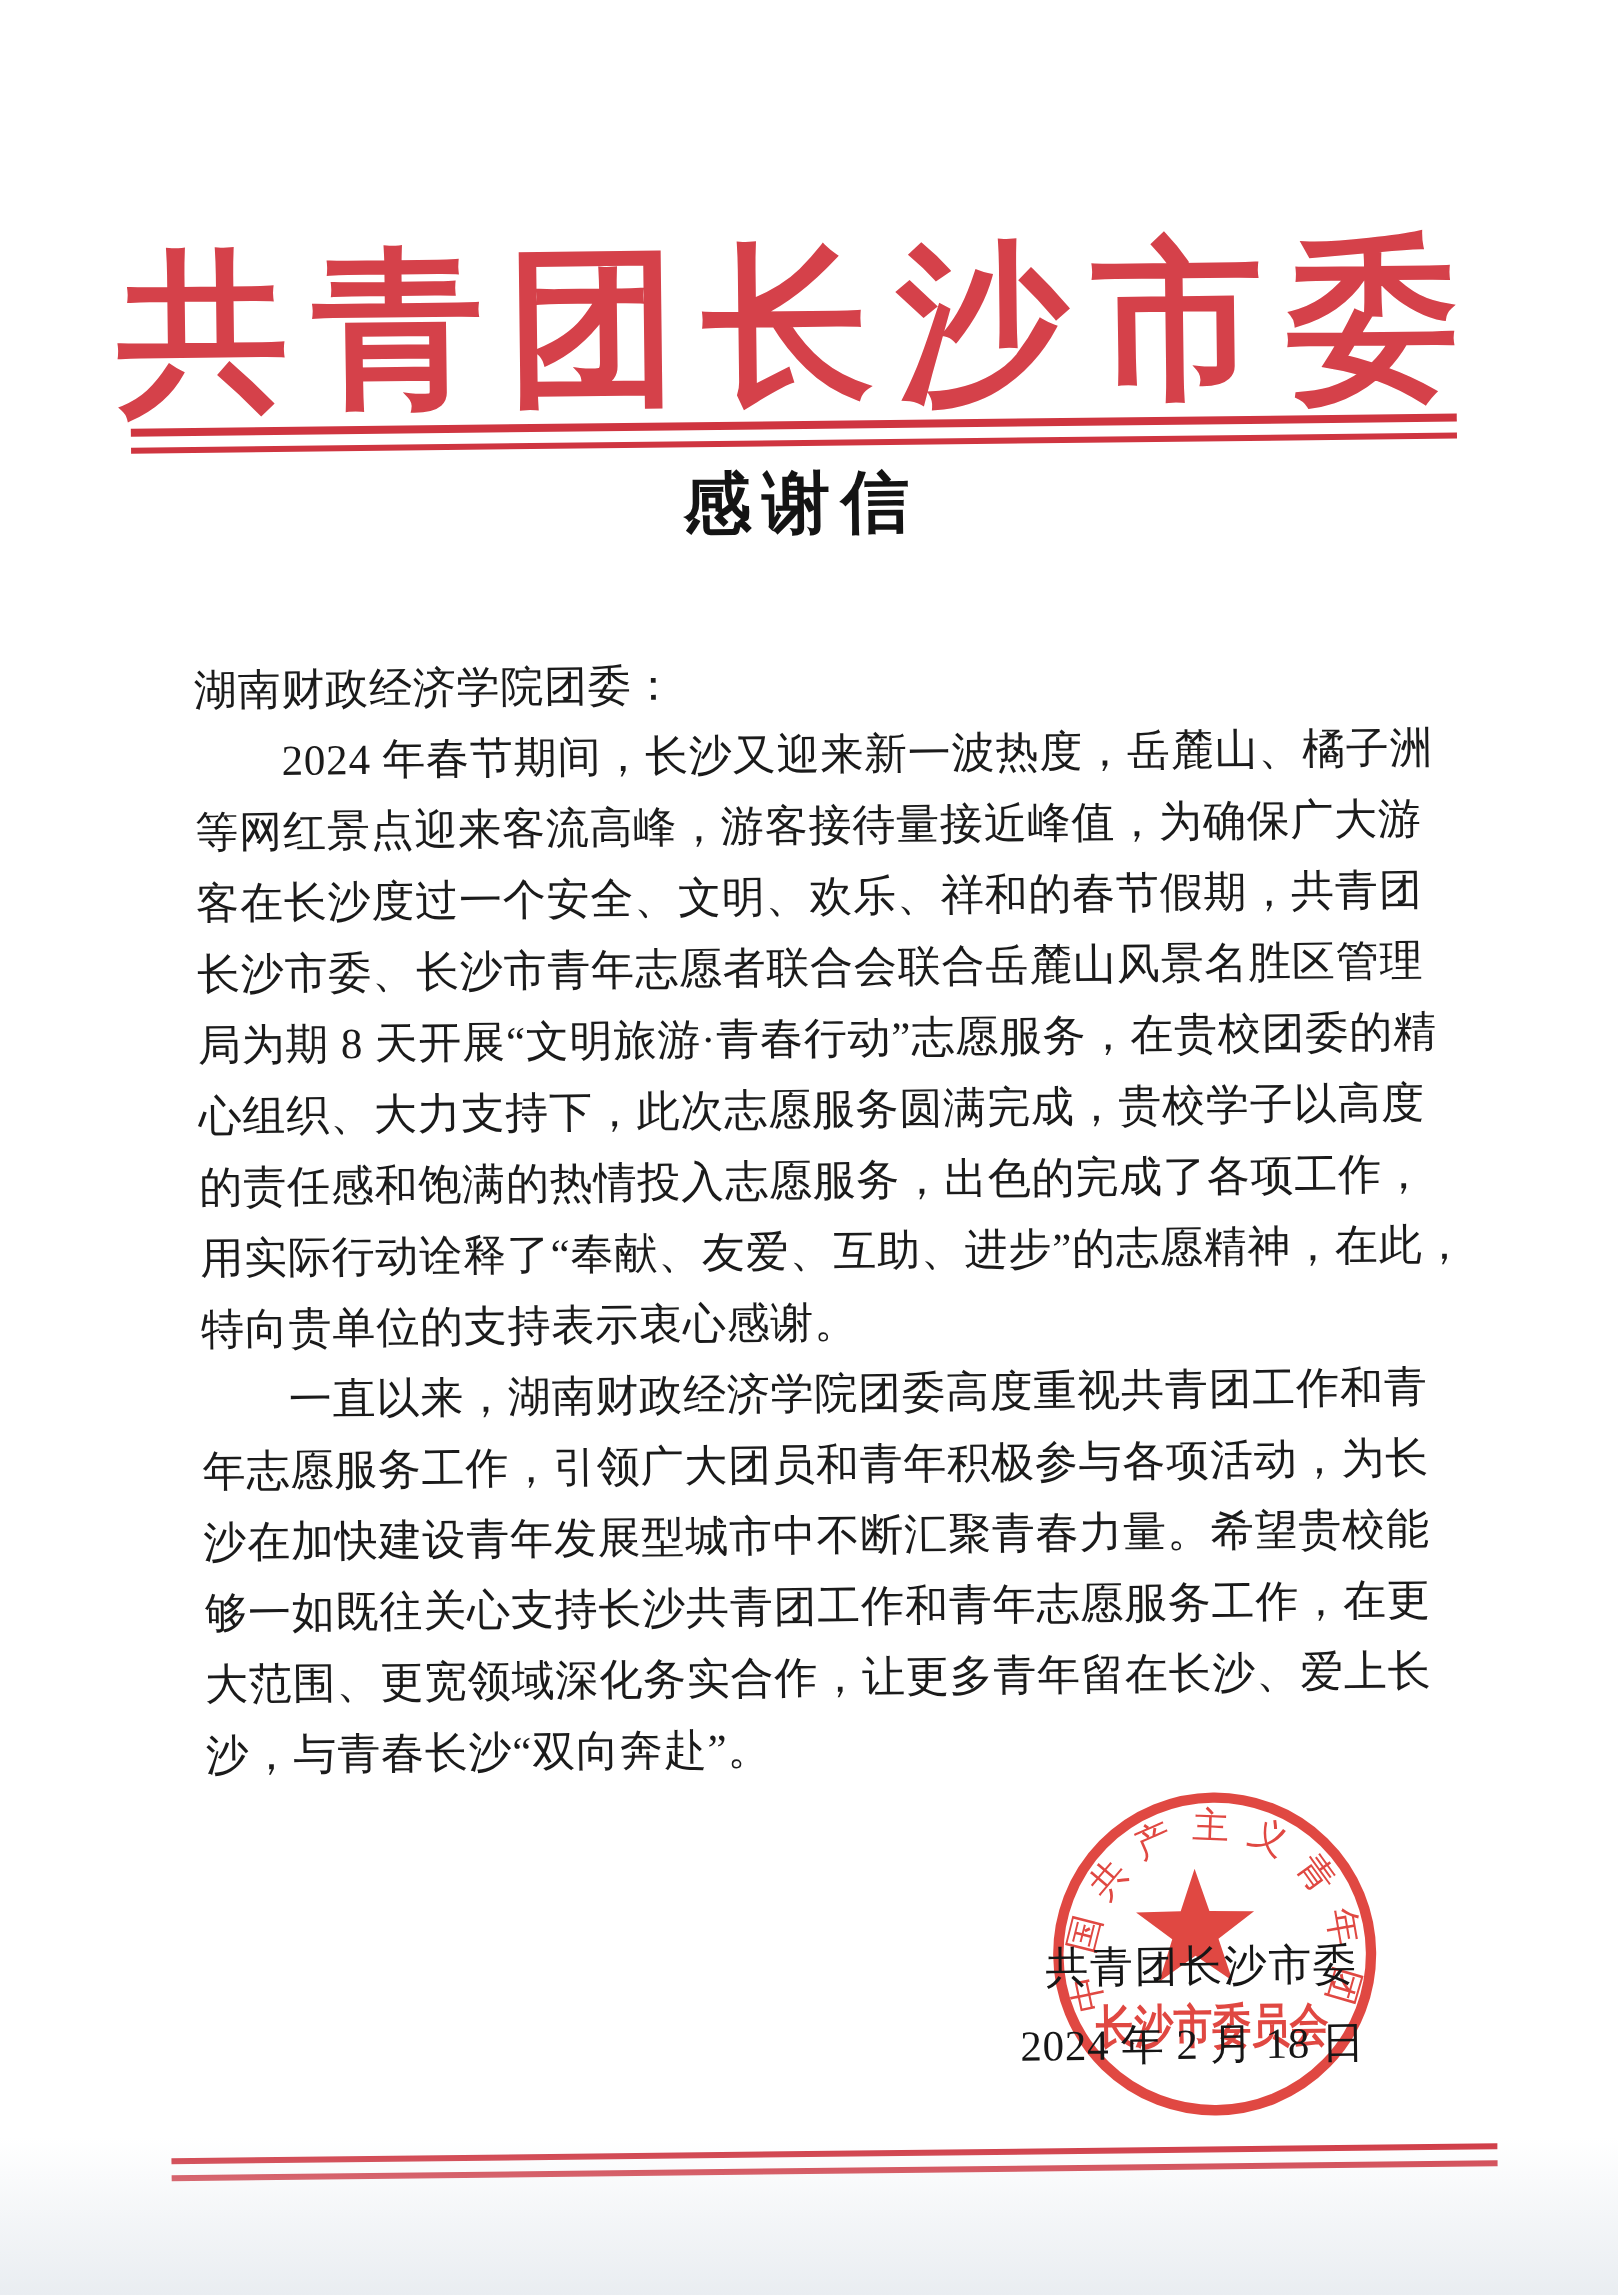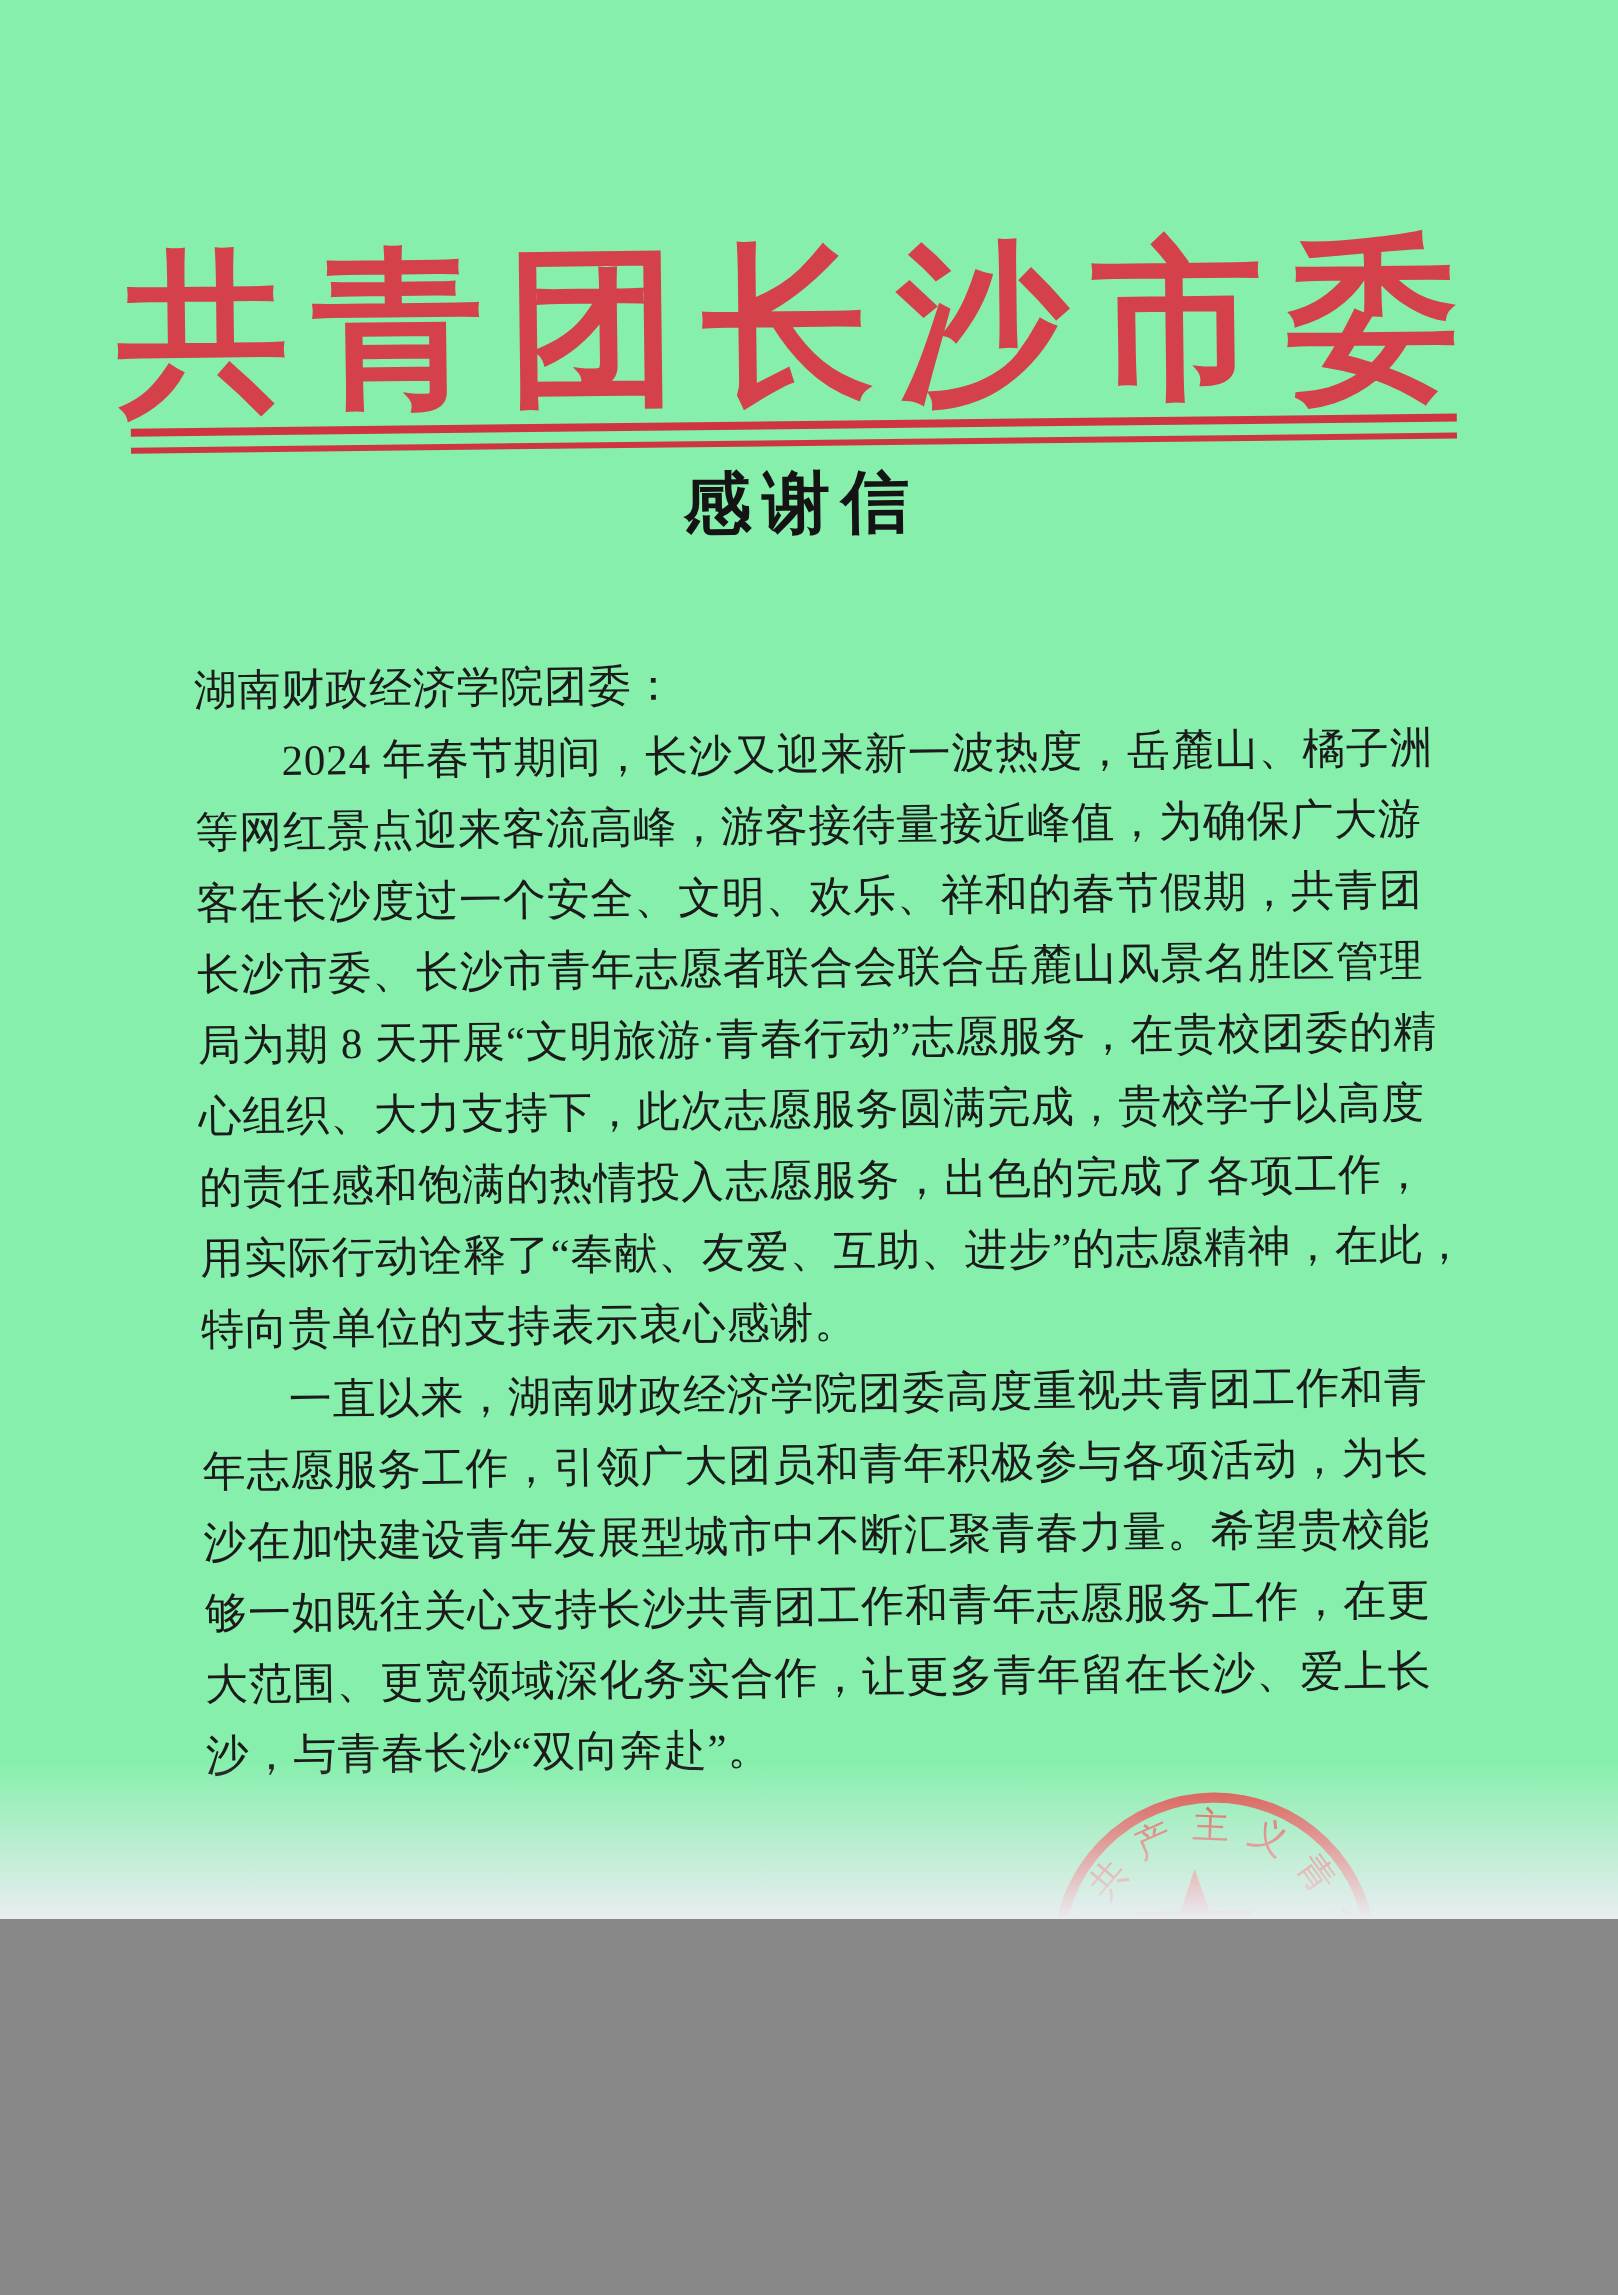--- a/index.html
+++ b/index.html
@@ -1,20 +1,20 @@
 <!DOCTYPE html>
 <html style="font-size:12.6px"><head>
 <meta charset="utf-8">
 <style>
   html,body{margin:0;padding:0;background:#888;}
   .page{
     position:relative;
-    width:1618px;height:1919px;
+    width:1618px;height:2295px;
     margin:0 auto;
-    background:#86efac;
+    background:#ffffff;
     overflow:hidden;
     font-family:"Liberation Serif","DejaVu Serif",serif;
   }
   .page-tint{
     position:absolute;left:0;right:0;bottom:0;height:158px;
     background:linear-gradient(180deg, rgba(252,252,252,0) 0%, #e9edf1 100%);
     pointer-events:none;
   }
   .skew{
     position:absolute;inset:0;

